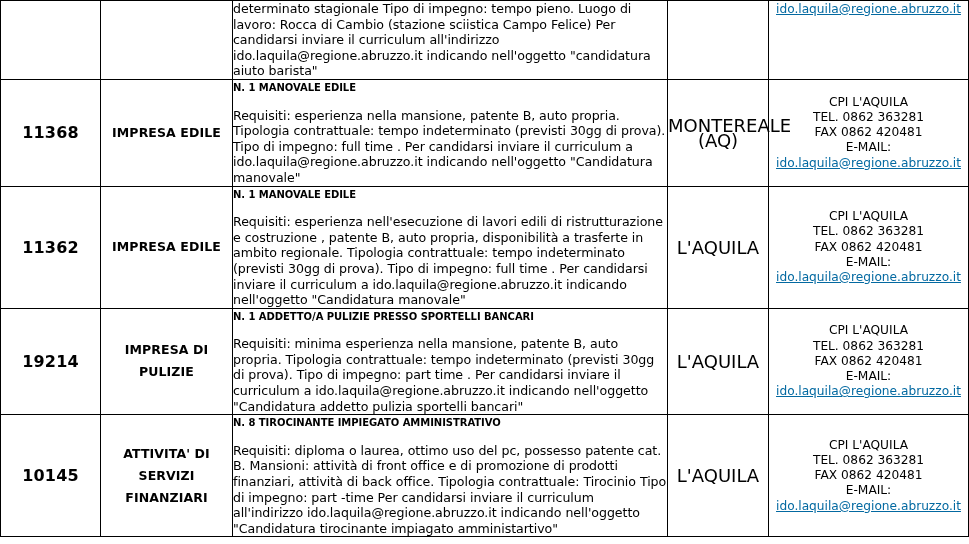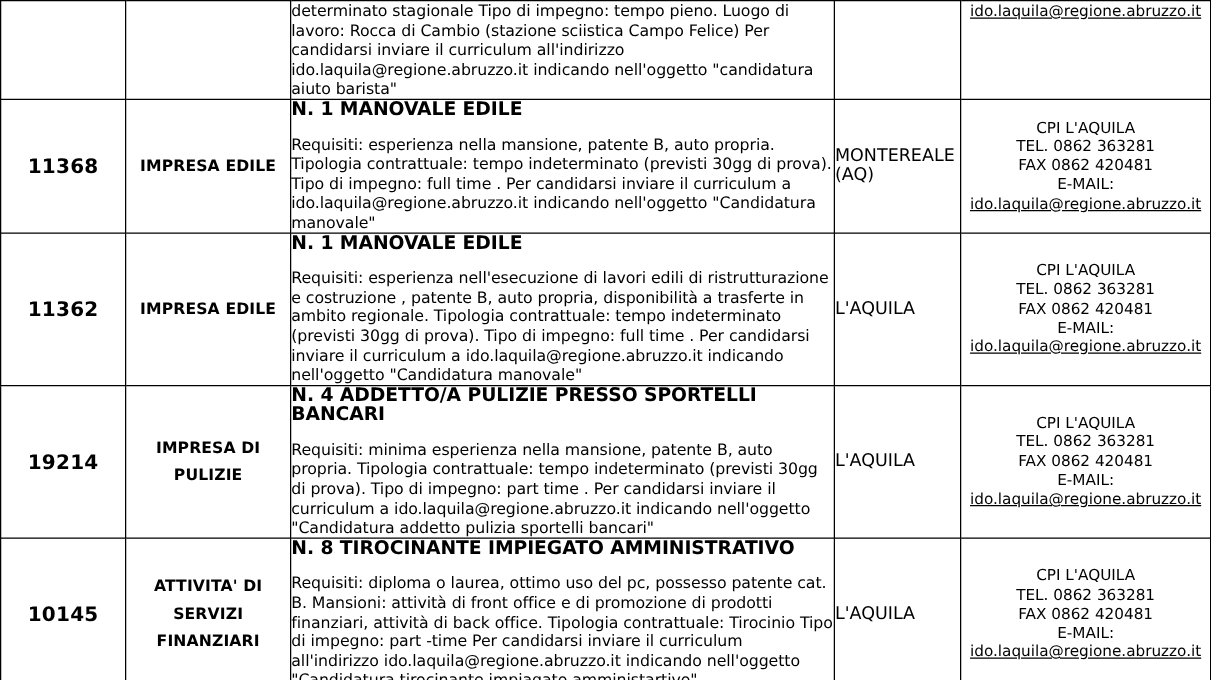--- a/index.html
+++ b/index.html
@@ -54,44 +54,44 @@
   }
   .cell-desc {
     vertical-align: top;
     padding: 2px 5px 3px 6px;
     font-size: 12.6px;
     line-height: 15.6px;
     text-align: left;
   }
   .desc-title {
     font-weight: bold;
-    font-size: 15px;
+    font-size: 10px;
     display: block;
     margin-bottom: 12px;
     letter-spacing: -0.05px;
   }
   .desc-body {
     display: block;
     letter-spacing: -0.05px;
   }
   .cell-place {
-    text-align: left;
-    font-size: 14px;
+    text-align: center;
+    font-size: 18px;
     line-height: 15px;
   }
   .cell-contact {
     text-align: center;
     font-size: 12.2px;
     line-height: 15.2px;
     padding: 2px 2px;
   }
   .contact-block { display: block; }
   .contact-line { display: block; }
   .email-link {
-    color: #000000;
+    color: #0369a1;
     text-decoration: underline;
     display: block;
     font-size: 12.2px;
     cursor: pointer;
   }
   .cell-contact.top-only {
     vertical-align: top;
     padding-top: 1px;
   }
   
@@ -165,21 +165,21 @@
             <span class="contact-line">E-MAIL:</span>
             <span class="email-link">ido.laquila@regione.abruzzo.it</span>
           </span>
         </td>
       </tr>
 
       <tr class="r3">
         <td class="cell-id">19214</td>
         <td class="cell-company">IMPRESA DI PULIZIE</td>
         <td class="cell-desc">
-          <span class="desc-title">N. 4 ADDETTO/A PULIZIE PRESSO SPORTELLI BANCARI</span>
+          <span class="desc-title">N. 1 ADDETTO/A PULIZIE PRESSO SPORTELLI BANCARI</span>
           <span class="desc-body">Requisiti: minima esperienza nella mansione, patente B, auto propria. Tipologia contrattuale: tempo indeterminato (previsti 30gg di prova). Tipo di impegno: part time . Per candidarsi inviare il curriculum a ido.laquila@regione.abruzzo.it indicando nell'oggetto "Candidatura addetto pulizia sportelli bancari"</span>
         </td>
         <td class="cell-place">L'AQUILA</td>
         <td class="cell-contact">
           <span class="contact-block">
             <span class="contact-line">CPI L'AQUILA</span>
             <span class="contact-line">TEL. 0862 363281</span>
             <span class="contact-line">FAX 0862 420481</span>
             <span class="contact-line">E-MAIL:</span>
             <span class="email-link">ido.laquila@regione.abruzzo.it</span>

